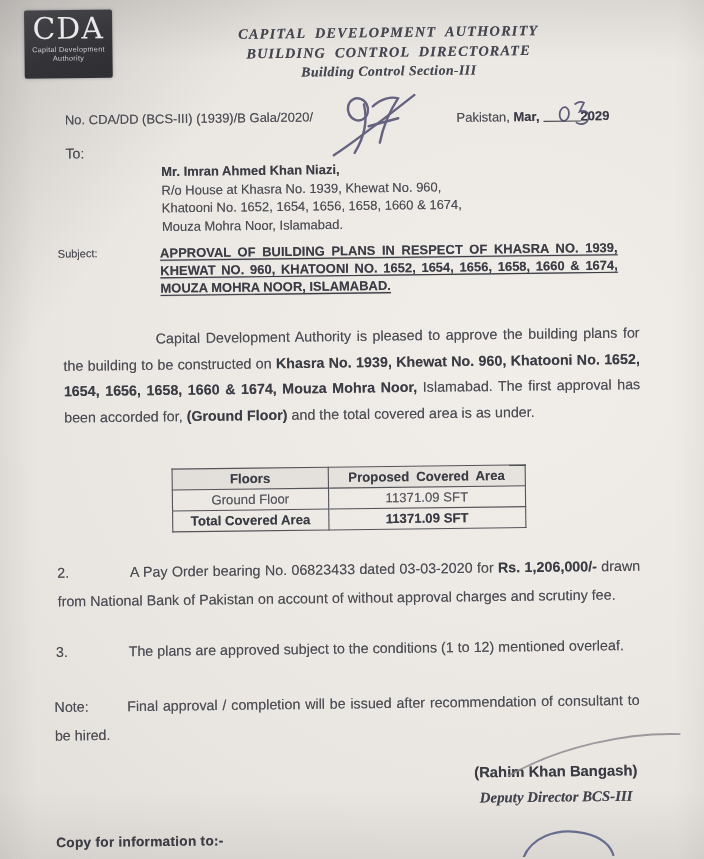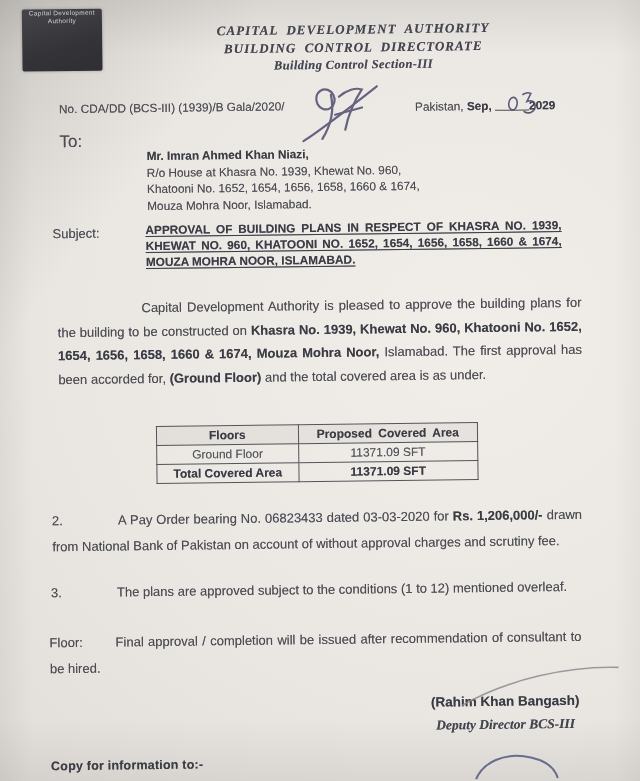--- a/index.html
+++ b/index.html
@@ -51,25 +51,25 @@
     font-family:"Liberation Serif",serif;font-weight:bold;font-style:italic;color:#454550;}
   .org1{font-size:13px;letter-spacing:1.1px;word-spacing:4px;}
   .org2{font-size:13px;letter-spacing:1px;word-spacing:4px;margin-top:2px;}
   .org3{font-size:12.5px;letter-spacing:.4px;margin-top:2px;}
 
   
   .ref-no{left:62px;top:99px;font-size:11.8px;}
   .date-line{left:418px;top:101px;font-size:11.8px;white-space:nowrap;}
   .date-blank{display:inline-block;width:34px;border-bottom:1.4px solid #4b4b52;transform:translateY(1px);}
 
-  .to-label{left:62px;top:129px;font-size:17px;}
+  .to-label{left:62px;top:129px;font-size:13px;}
 
   .address{left:149px;top:146px;width:300px;font-size:11.8px;line-height:16.5px;}
 
-  .subject-label{left:54px;top:223px;font-size:13px;}
+  .subject-label{left:54px;top:223px;font-size:10px;}
   .subject-text{
     left:147px;top:221px;width:416px;
     font-size:11.8px;font-weight:bold;color:#3c3c45;
     line-height:15.9px;text-align:justify;
     text-decoration:underline;text-underline-offset:2px;text-decoration-thickness:1.2px;
   }
 
   .para1{left:58px;top:294px;width:524px;font-size:13px;line-height:23.5px;text-align:justify;text-indent:84px;}
 
   table.approval{
@@ -97,32 +97,33 @@
 
   svg.ink{position:absolute;inset:0;pointer-events:none;}
 </style>
 </head>
 <body>
 
 <div class="sheet">
   <div class="content">
 
     <div class="abs logo">
+      <div class="logo-mark">CDA</div>
       <div class="logo-caption">Capital Development</div>
       <div class="logo-caption">Authority</div>
     </div>
 
     <div class="abs letterhead">
       <div class="org1">CAPITAL DEVELOPMENT AUTHORITY</div>
       <div class="org2">BUILDING CONTROL DIRECTORATE</div>
       <div class="org3">Building Control Section-III</div>
     </div>
 
     <div class="abs ref-no">No. CDA/DD (BCS-III) (1939)/B Gala/2020/</div>
-    <div class="abs date-line"><span>Pakistan, </span><b>Sep, </b><span class="date-blank"></span><b>2029</b></div>
+    <div class="abs date-line"><span>Pakistan, </span><b>Mar, </b><span class="date-blank"></span><b>2029</b></div>
 
     <div class="abs to-label">To:</div>
     <div class="abs address">
       <div class="b">Mr. Imran Ahmed Khan Niazi,</div>
       <div>R/o House at Khasra No. 1939, Khewat No. 960,</div>
       <div>Khatooni No. 1652, 1654, 1656, 1658, 1660 &amp; 1674,</div>
       <div>Mouza Mohra Noor, Islamabad.</div>
     </div>
 
     <div class="abs subject-label">Subject:</div>
@@ -148,21 +149,21 @@
         <td>Total Covered Area</td>
         <td>11371.09 SFT</td>
       </tr>
     </tbody>
       </table>
 
     <div class="abs para2"><span class="hang">2.</span><span>A Pay Order bearing No. 06823433 dated 03-03-2020 for </span><b>Rs. 1,206,000/-</b><span> drawn from National Bank of Pakistan on account of without approval charges and scrutiny fee.</span></div>
 
     <div class="abs para3"><span class="hang">3.</span><span>The plans are approved subject to the conditions (1 to 12) mentioned overleaf.</span></div>
 
-    <div class="abs note"><span class="hang">Floor:</span><span>Final approval / completion will be issued after recommendation of consultant to be hired.</span></div>
+    <div class="abs note"><span class="hang">Note:</span><span>Final approval / completion will be issued after recommendation of consultant to be hired.</span></div>
 
     <div class="abs signature">
       <div class="sig-name">(Rahim Khan Bangash)</div>
       <div class="sig-title">Deputy Director BCS-III</div>
     </div>
 
     <div class="abs footer-copy">Copy for information to:-</div>
 
     <svg class="ink" viewBox="0 0 640 781">
 

